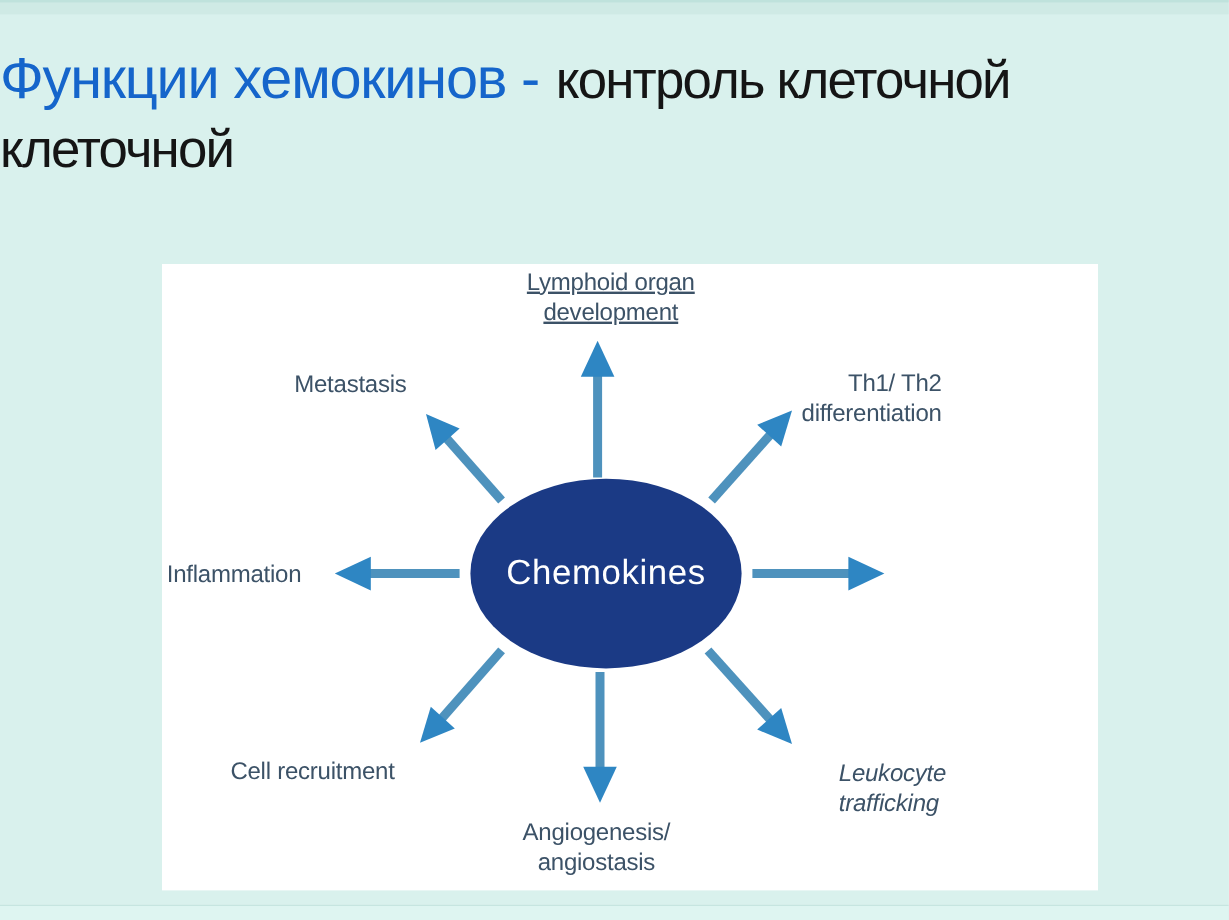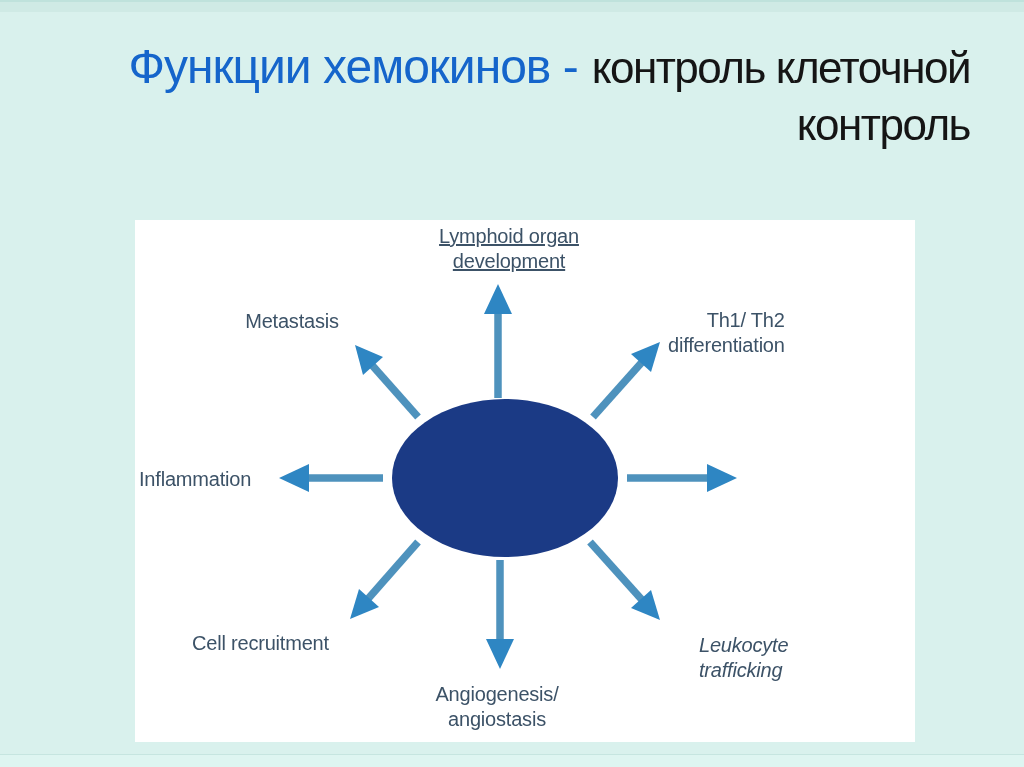--- a/index.html
+++ b/index.html
@@ -9,22 +9,22 @@
     background:var(--background,#d9f1ed);
     position:relative;
   }
   .slide{position:absolute;inset:0;background:var(--background,#d9f1ed);}
   .edge-top{position:absolute;left:0;top:0;width:100%;height:10px;
     background:var(--edge-band,#cfeae5);border-top:2px solid #bfe2dc;}
   .edge-bottom{position:absolute;left:0;top:754px;width:100%;height:13px;
     background:#def5f1;border-top:1px solid #c6e5e0;}
 
   
-  .title{position:absolute;left:0;top:42px;width:926px;text-align:right;
-    line-height:50px;white-space:nowrap;margin-left:44px;}
+  .title{position:absolute;left:0;top:42px;width:926px;text-align:left;
+    line-height:50px;white-space:nowrap;}
   .t-blue{color:var(--title-blue,#1565cb);font-size:48px;letter-spacing:-1px;margin-right:14px;}
   .t-black{color:var(--title-black,#151515);font-size:44px;letter-spacing:-1.5px;}
   .t-line2{line-height:44px;}
 
   
   .card{position:absolute;left:135px;top:220px;width:780px;height:522px;
     background:var(--card-background,#ffffff);}
   .card svg{position:absolute;left:0;top:0;}
   .shaft{stroke:var(--arrow-shaft,#4e92bd);stroke-width:7.5;fill:none;}
   .head{fill:var(--arrow-head,#2e86c3);stroke:none;}
@@ -48,21 +48,21 @@
 </style>
 </head>
 <body>
 
 <div class="slide">
   <div class="edge-top"></div>
   <div class="edge-bottom"></div>
 
   <div class="title">
     <div><span class="t-blue">Функции хемокинов -</span><span class="t-black">контроль клеточной</span></div>
-    <div class="t-black t-line2">контроль</div>
+    <div class="t-black t-line2">клеточной</div>
   </div>
 
   <div class="card">
     <svg width="780" height="522" viewBox="0 0 780 522">
 
       <g>
         <line class="shaft" x1="363" y1="178" x2="363" y2="90"></line>
         <polygon class="head" points="363,64 377,94 349,94"></polygon>
       </g>
       <g>
@@ -90,20 +90,21 @@
         <polygon class="head" points="144,258 174,244 174,272"></polygon>
       </g>
       <g>
         <line class="shaft" x1="283" y1="197" x2="236" y2="144"></line>
         <polygon class="head" points="220,125 248,137 228,155"></polygon>
       </g>
 
       <ellipse class="hub" cx="370" cy="258" rx="113" ry="79"></ellipse>
     </svg>
 
+    <div class="center-label">Chemokines</div>
 
     <div class="node centered n-lymphoid">
       <span>Lymphoid organ</span>
       <span>development</span>
     </div>
     <div class="node n-th1">
       <span>Th1/ Th2</span>
       <span>differentiation</span>
     </div>
     <div class="node n-leukocyte">

